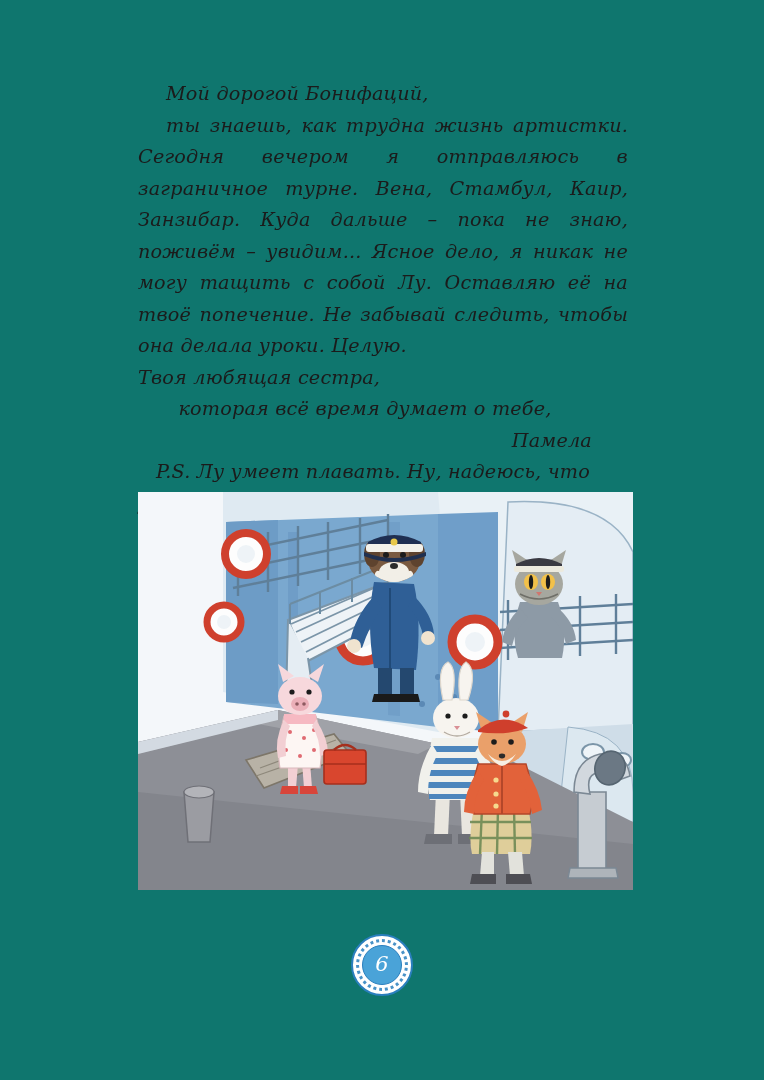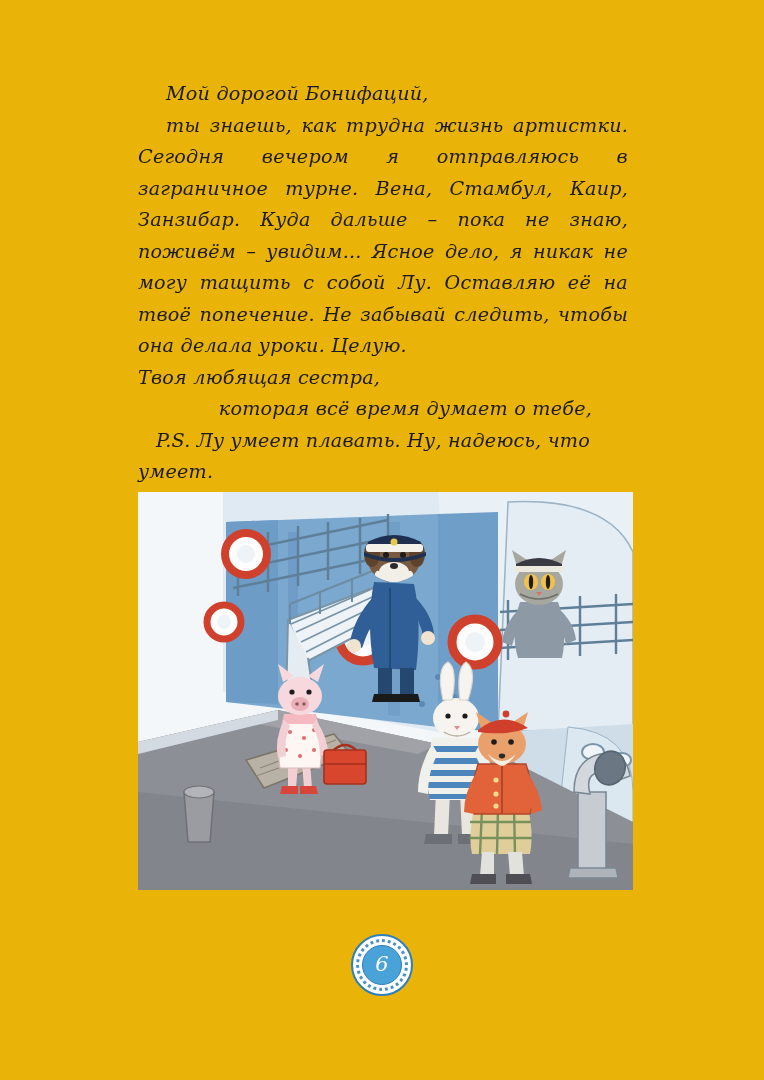--- a/index.html
+++ b/index.html
@@ -13,21 +13,21 @@
     position: relative;
     overflow: hidden;
     font-family: "DejaVu Sans", sans-serif;
   }
 
   .page {
     position: absolute;
     left: 0; top: 0;
     width: 764px;
     height: 1080px;
-    background: #eab308;
+    background: #0f766e;
   }
 
   
   .letter {
     position: absolute;
     left: 138px;
     top: 78px;
     width: 490px;
     font-family: "DejaVu Serif", serif;
     font-style: italic;
@@ -35,21 +35,21 @@
     line-height: 31.5px;
     color: #1b1b1b;
     letter-spacing: 0.2px;
   }
   .letter p {
     margin: 0;
   }
   .l-salutation { text-indent: 28px; }
   .l-body { text-indent: 28px; text-align: justify; font-style: italic; }
   .l-sign1 { text-align: left; padding-right: 36px; }
-  .l-sign2 { text-align: right; padding-right: 36px; }
+  .l-sign2 { text-align: center; padding-right: 36px; }
   .l-sign3 { text-align: right; padding-right: 36px; }
   .l-ps { text-indent: 18px; }
 
   
   .illustration {
     position: absolute;
     left: 138px;
     top: 492px;
     width: 495px;
     height: 398px;
@@ -111,20 +111,21 @@
 </head>
 <body>
 
 <div class="page">
 
   <div class="letter">
     <p class="l-salutation">Мой дорогой Бонифаций,</p>
     <p class="l-body">ты знаешь, как трудна жизнь артистки. Сегодня вечером я отправляюсь в заграничное турне. Вена, Стамбул, Каир, Занзибар. Куда дальше – пока не знаю, поживём – увидим... Ясное дело, я никак не могу тащить с собой Лу. Оставляю её на твоё попечение. Не забывай следить, чтобы она делала уроки. Целую.</p>
     <p class="l-sign1">Твоя любящая сестра,</p>
     <p class="l-sign2">которая всё время думает о тебе,</p>
+    <p class="l-sign3">Памела</p>
     <p class="l-ps">P.S. Лу умеет плавать. Ну, надеюсь, что умеет.</p>
   </div>
 
   <div class="illustration">
     <svg width="495" height="398" viewBox="0 0 495 398" xmlns="http://www.w3.org/2000/svg">
       <defs>
         <clipPath id="frameclip">
             <rect x="0" y="0" width="495" height="398"></rect>
           </clipPath>
       </defs>

